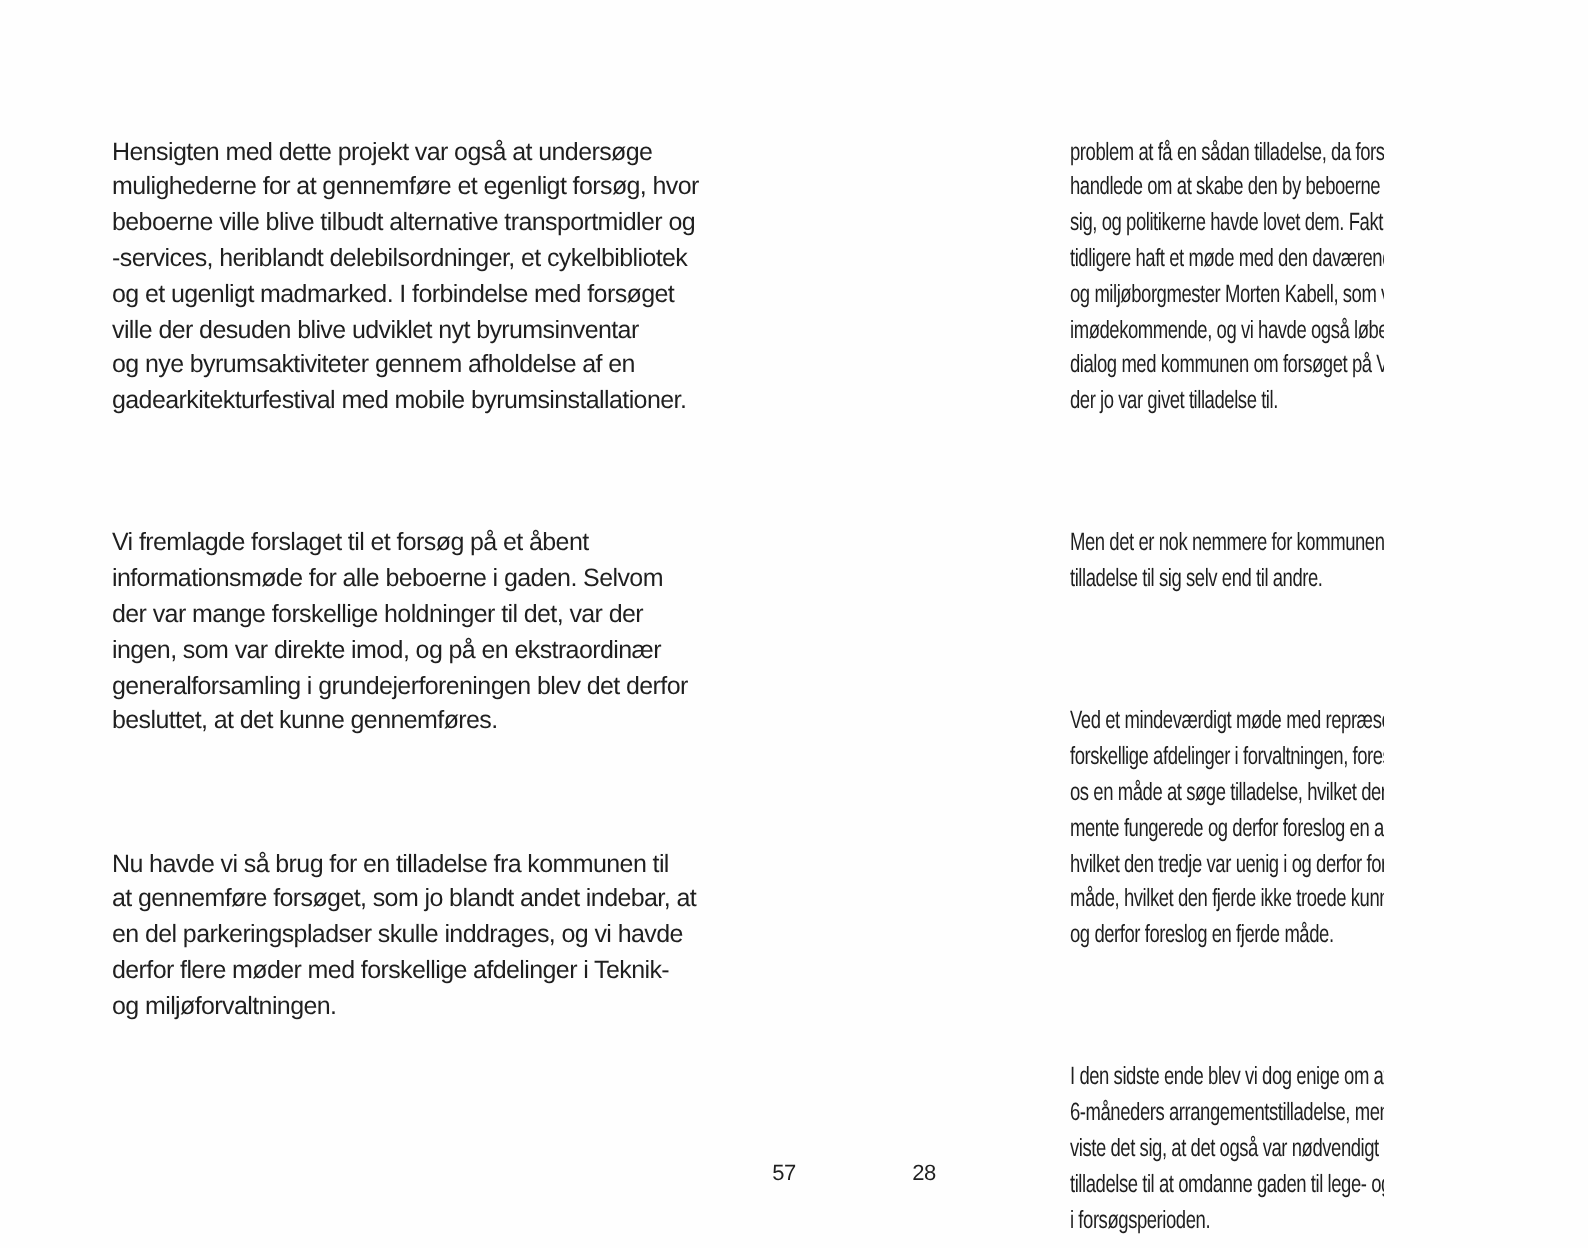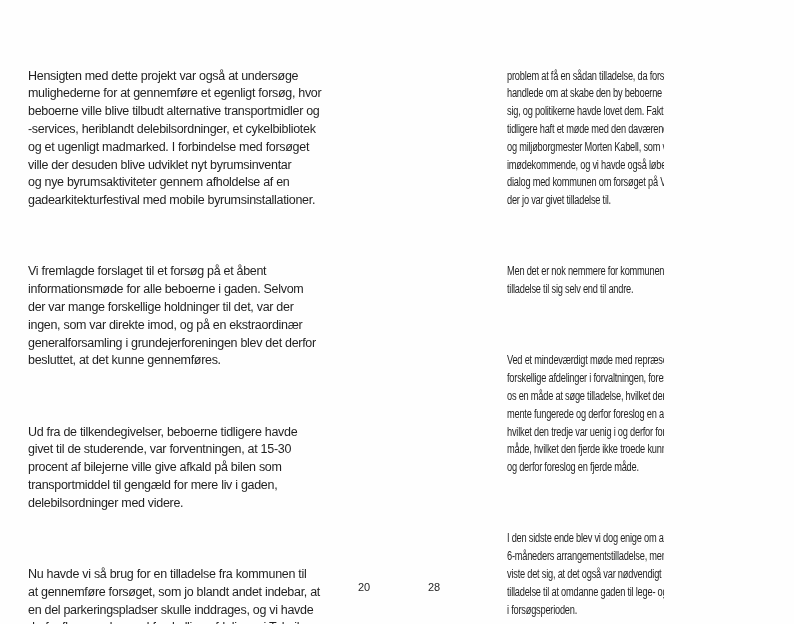--- a/index.html
+++ b/index.html
@@ -7,20 +7,21 @@
     padding: 0;
     background: #fefefe;
     font-family: "Liberation Sans", sans-serif;
   }
   .spread {
     position: relative;
     width: 664px;
     height: 624px;
     background: #fefefe;
     overflow: hidden;
+    margin-left: 28px;
   }
   .text-column {
     position: absolute;
     top: 32px;
     color: #1f1f1f;
     font-size: 12.5px;
     line-height: 17.8px;
     letter-spacing: -0.3px;
     white-space: pre;
   }
@@ -60,25 +61,20 @@
 og et ugenligt madmarked. I forbindelse med forsøget
 ville der desuden blive udviklet nyt byrumsinventar
 og nye byrumsaktiviteter gennem afholdelse af en
 gadearkitekturfestival med mobile byrumsinstallationer.</div>
     <div class="para">Vi fremlagde forslaget til et forsøg på et åbent
 informationsmøde for alle beboerne i gaden. Selvom
 der var mange forskellige holdninger til det, var der
 ingen, som var direkte imod, og på en ekstraordinær
 generalforsamling i grundejerforeningen blev det derfor
 besluttet, at det kunne gennemføres.</div>
-    <div class="para">Ud fra de tilkendegivelser, beboerne tidligere havde
-givet til de studerende, var forventningen, at 15-30
-procent af bilejerne ville give afkald på bilen som
-transportmiddel til gengæld for mere liv i gaden,
-delebilsordninger med videre.</div>
     <div class="para">Nu havde vi så brug for en tilladelse fra kommunen til
 at gennemføre forsøget, som jo blandt andet indebar, at
 en del parkeringspladser skulle inddrages, og vi havde
 derfor flere møder med forskellige afdelinger i Teknik-
 og miljøforvaltningen.</div>
     
   </div>
 
   <div class="text-column col-right">
     <div class="para">problem at få en sådan tilladelse, da forsøget jo
@@ -99,16 +95,16 @@
 måde, hvilket den fjerde ikke troede kunne lade sig gøre
 og derfor foreslog en fjerde måde.</div>
     <div class="para">I den sidste ende blev vi dog enige om at søge en
 6-måneders arrangementstilladelse, men efterfølgende
 viste det sig, at det også var nødvendigt at søge
 tilladelse til at omdanne gaden til lege- og opholdszone
 i forsøgsperioden.</div>
     
   </div>
 
-  <div class="page-number pn-left">20</div>
+  <div class="page-number pn-left">57</div>
   <div class="page-number pn-right">28</div>
 
 </div>
 
 </body></html>

